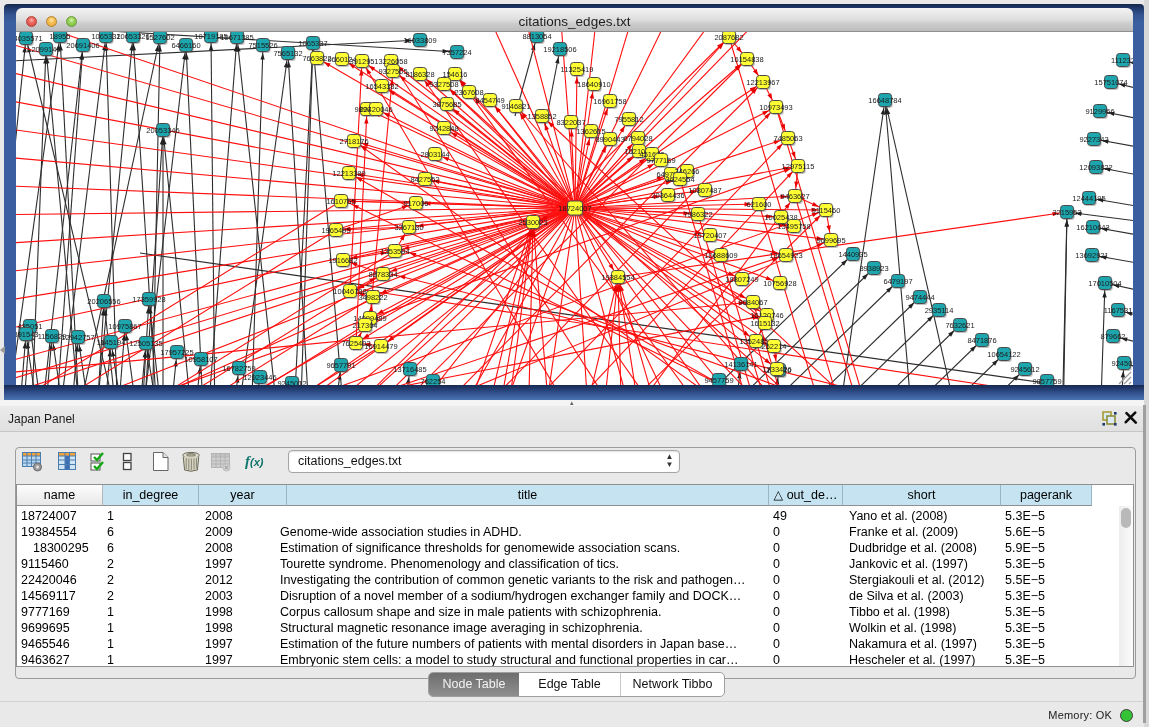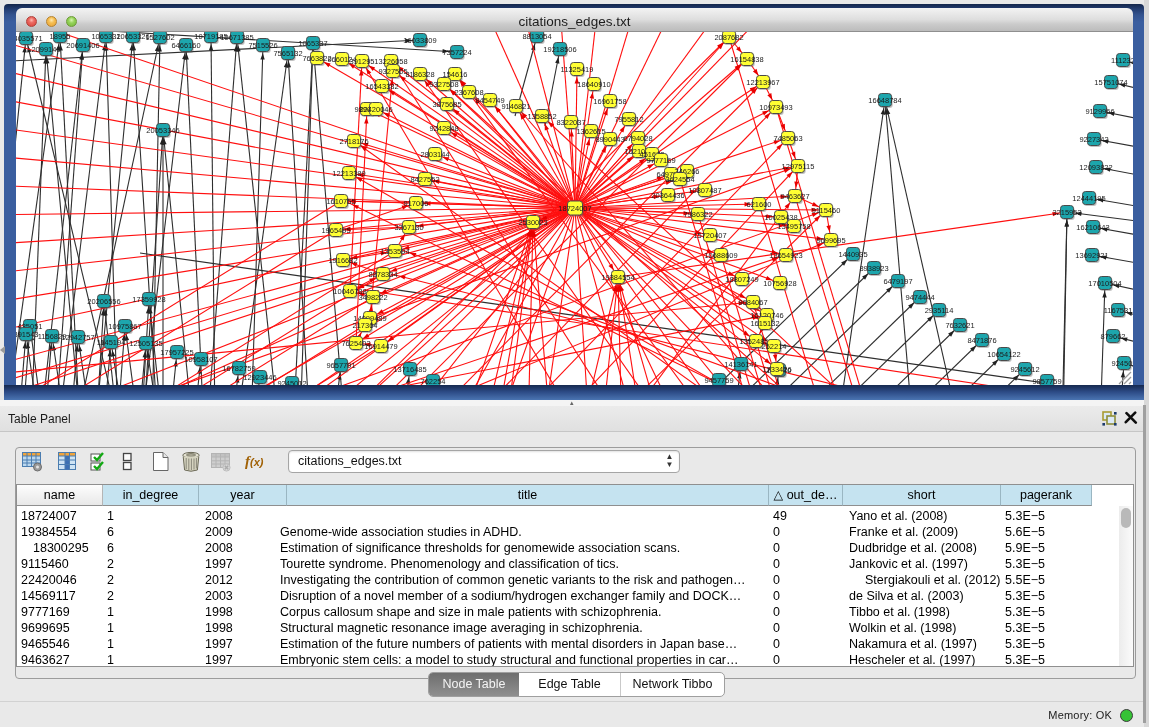--- a/index.html
+++ b/index.html
@@ -1030,21 +1030,21 @@
           <path d="M1131 376L1124 383"></path>
           <path d="M1131 381L1129 383"></path>
         </g>
       </svg>
     </div>
 </div>
 <div class="abs" id="bottomband"></div>
 <div class="abs" id="split"></div>
 <div class="abs" id="splitarrow">▴</div>
 <div class="abs" id="phead">
-    <div class="t">Table Panel</div>
+    <div class="t">Japan Panel</div>
   </div>
 <div class="abs" id="floatico">
   <svg width="15" height="15" viewBox="0 0 15 15">
     <rect x="1" y="1" width="8" height="8" fill="#dce9f6" stroke="#a89b33" stroke-width="1.6"></rect>
     <rect x="5" y="5" width="8" height="8" fill="#dce9f6" stroke="#8d8d3a" stroke-width="1.6"></rect>
     <rect x="12" y="1" width="2.6" height="2.6" fill="#1b3a6b"></rect>
     <rect x="0.4" y="12" width="2.6" height="2.6" fill="#1b3a6b"></rect>
     <rect x="12" y="12" width="2.6" height="2.6" fill="#1b3a6b"></rect>
   </svg>
 </div>
@@ -1102,21 +1102,21 @@
   <svg width="22" height="21" viewBox="0 0 22 21">
     <g opacity="0.55">
     <rect x="1.5" y="2.5" width="18" height="14" fill="#b9b9b9" stroke="#8a8a8a"></rect>
     <rect x="1.5" y="2.5" width="18" height="3.5" fill="#a3a3a3" stroke="#8a8a8a"></rect>
     <path d="M1.5 9.8H19.5M1.5 13H19.5M6 2.5V16.5M10.5 2.5V16.5M15 2.5V16.5" stroke="#8a8a8a" fill="none"></path>
     <circle cx="16.5" cy="16.5" r="3.6" fill="#c7c7c7" stroke="#9a9a9a"></circle>
     </g>
     <path d="M14.8 14.8l3.4 3.4M18.2 14.8l-3.4 3.4" stroke="#ababab" stroke-width="1.4"></path>
   </svg>
 </div>
-<div class="abs" style="left:245px;top:452px;width:30px;height:18px;font-size:15px;color:#a16207;">
+<div class="abs" style="left:245px;top:452px;width:30px;height:18px;font-size:15px;color:#0f766e;">
   <span style="font-style:italic;font-weight:bold;font-family:'Liberation Serif',serif;">f</span><span style="font-style:italic;font-size:11px;font-weight:bold;">(x)</span>
 </div>
 <div class="abs" id="combo">
   <div class="txt">citations_edges.txt</div>
   <div class="step">▲<br>▼</div>
 </div>
 
 <div class="abs" id="table">
   <div class="hc gray" style="left:0px;width:86px;">name</div>
   <div class="hc" style="left:86px;width:96px;">in_degree</div>
@@ -1159,21 +1159,21 @@
       <span style="left:756px;">0</span>
       <span style="left:832px;">Jankovic et al. (1997)</span>
       <span style="left:988px;">5.3E−5</span>
     </div>
     <div class="row" style="top:87px;">
       <span style="left:4px;">22420046</span>
       <span style="left:90px;">2</span>
       <span style="left:188px;">2012</span>
       <span style="left:263px;width:482px;">Investigating the contribution of common genetic variants to the risk and pathogen…</span>
       <span style="left:756px;">0</span>
-      <span style="left:832px;margin-left:16px;">Stergiakouli et al. (2012)</span>
+      <span style="left:832px;">Stergiakouli et al. (2012)</span>
       <span style="left:988px;">5.5E−5</span>
     </div>
     <div class="row" style="top:103px;padding-left:16px;">
       <span style="left:4px;">14569117</span>
       <span style="left:90px;">2</span>
       <span style="left:188px;text-align:center;">2003</span>
       <span style="left:263px;width:482px;">Disruption of a novel member of a sodium/hydrogen exchanger family and DOCK…</span>
       <span style="left:756px;">0</span>
       <span style="left:832px;">de Silva et al. (2003)</span>
       <span style="left:988px;">5.3E−5</span>

